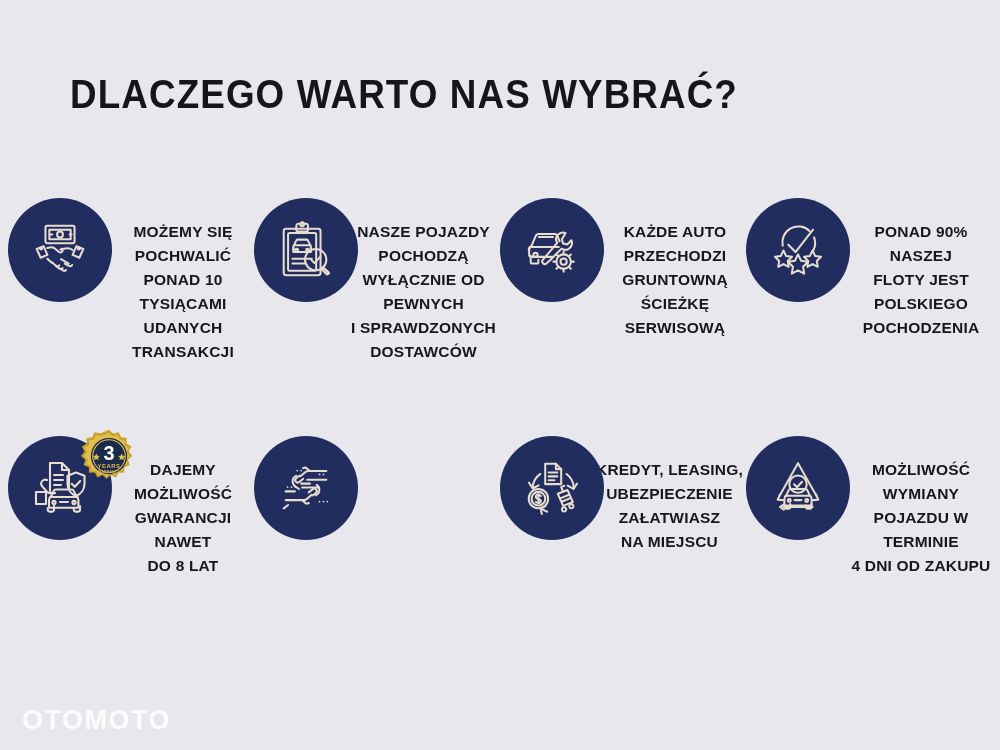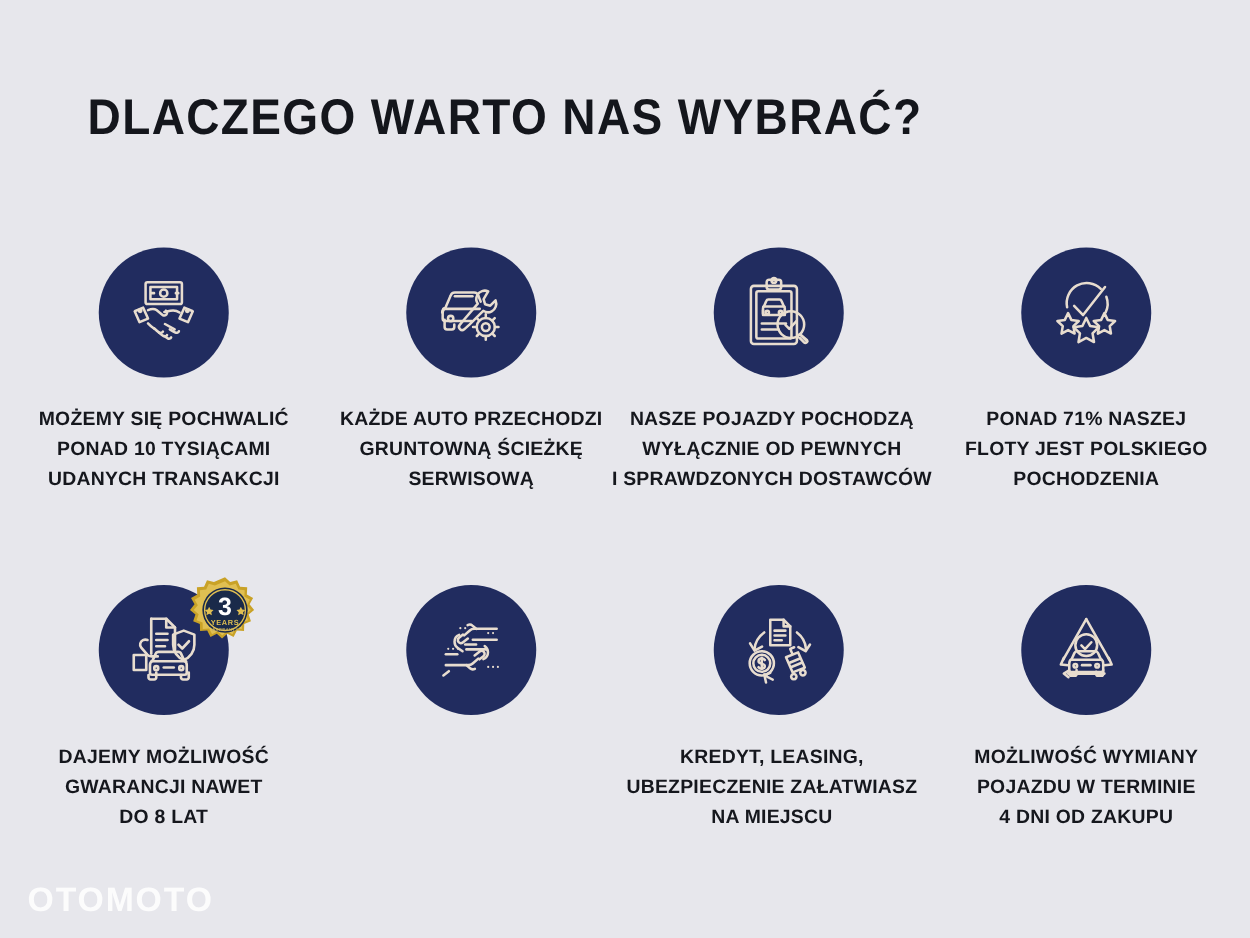--- a/index.html
+++ b/index.html
@@ -33,22 +33,21 @@
     width: 984px;
   }
   .row {
     display: flex;
     width: 100%;
   }
   .row.row-2 { margin-top: 72px; }
   .cell {
     width: 246px;
     display: flex;
-    flex-direction: column;
-    align-items: center;
+    flex-direction: row;
   }
   .circle-wrap {
     position: relative;
     width: 104px;
     height: 104px;
   }
   .circle {
     width: 104px; height: 104px;
     border-radius: 50%;
     background: #212c5f;
@@ -119,42 +118,20 @@
               <path d="M37 46c1.6 1 3.3 2 4.7 2.6 1.1.5 2.4 0 2.8-1.1"></path>
               <path d="M33 41.5l8 4.5"></path>
             </svg>
           </div>
         </div>
         <div class="caption">MOŻEMY SIĘ POCHWALIĆ
 PONAD 10 TYSIĄCAMI
 UDANYCH TRANSAKCJI</div>
       </div>
 
-      <div class="cell">
-        <div class="circle-wrap">
-          <div class="circle">
-            <svg width="62" height="62" viewBox="0 0 64 64" fill="none" stroke="#e8ddcf" stroke-width="2.1" stroke-linecap="round" stroke-linejoin="round">
-              <path d="M10 38v6a2 2 0 002 2h4a2 2 0 002-2v-2"></path>
-              <path d="M8 32c0-2 1-3 2.5-3.5L15 18c.5-1.6 1.8-2.5 3.4-2.5h16c1.6 0 2.9.9 3.4 2.5l2 5"></path>
-              <path d="M9 29h30"></path>
-              <path d="M10 28.5c-1 1-1.6 2.3-1.6 4V37c0 1.2.9 2.1 2 2.1h22"></path>
-              <circle cx="15" cy="37" r="2.2"></circle>
-              <path d="M18.5 18.5h14.5"></path>
-              <path d="M46 14.5c-3.4-1.4-7.3 0-9 3.2-1.2 2.3-1 5 .4 7L26 38l-3.5 4.2a2.6 2.6 0 00.2 3.5 2.6 2.6 0 003.5.2L30.5 42l11.4-11.4c2.1 1.4 4.8 1.6 7 .4 3.2-1.7 4.6-5.6 3.2-9l-4.4 4.4-4.3-1.2-1.2-4.3z"></path>
-              <circle cx="44" cy="44" r="7.5"></circle>
-              <circle cx="44" cy="44" r="3.2"></circle>
-              <path d="M44 33.5v3M44 51.5v3M33.5 44h3M51.5 44h3M36.6 36.6l2.1 2.1M49.3 49.3l2.1 2.1M51.4 36.6l-2.1 2.1M38.7 49.3l-2.1 2.1"></path>
-            </svg>
-          </div>
-        </div>
-        <div class="caption">KAŻDE AUTO PRZECHODZI
-GRUNTOWNĄ ŚCIEŻKĘ
-SERWISOWĄ</div>
-      </div>
-
       <div class="cell wide">
         <div class="circle-wrap">
           <div class="circle">
             <svg width="62" height="62" viewBox="0 0 64 64" fill="none" stroke="#e8ddcf" stroke-width="2.1" stroke-linecap="round" stroke-linejoin="round">
               <rect x="9" y="10" width="38" height="48" rx="2.5"></rect>
               <rect x="13.5" y="14.5" width="29" height="39" rx="1.5"></rect>
               <rect x="22" y="5" width="12" height="8" rx="2"></rect>
               <circle cx="28" cy="5.5" r="2"></circle>
               <path d="M19 30v4"></path>
               <path d="M19 28.5c0-.8.3-1.4.9-1.8l1.8-4.2c.3-.8.9-1.2 1.7-1.2h9.2c.8 0 1.4.4 1.7 1.2l1.8 4.2c.6.4.9 1 .9 1.8v4.3c0 .6-.5 1.2-1.1 1.2H20.1c-.6 0-1.1-.6-1.1-1.2z"></path>
@@ -172,30 +149,52 @@
         </div>
         <div class="caption">NASZE POJAZDY POCHODZĄ
 WYŁĄCZNIE OD PEWNYCH
 I SPRAWDZONYCH DOSTAWCÓW</div>
       </div>
 
       <div class="cell">
         <div class="circle-wrap">
           <div class="circle">
             <svg width="62" height="62" viewBox="0 0 64 64" fill="none" stroke="#e8ddcf" stroke-width="2.1" stroke-linecap="round" stroke-linejoin="round">
+              <path d="M10 38v6a2 2 0 002 2h4a2 2 0 002-2v-2"></path>
+              <path d="M8 32c0-2 1-3 2.5-3.5L15 18c.5-1.6 1.8-2.5 3.4-2.5h16c1.6 0 2.9.9 3.4 2.5l2 5"></path>
+              <path d="M9 29h30"></path>
+              <path d="M10 28.5c-1 1-1.6 2.3-1.6 4V37c0 1.2.9 2.1 2 2.1h22"></path>
+              <circle cx="15" cy="37" r="2.2"></circle>
+              <path d="M18.5 18.5h14.5"></path>
+              <path d="M46 14.5c-3.4-1.4-7.3 0-9 3.2-1.2 2.3-1 5 .4 7L26 38l-3.5 4.2a2.6 2.6 0 00.2 3.5 2.6 2.6 0 003.5.2L30.5 42l11.4-11.4c2.1 1.4 4.8 1.6 7 .4 3.2-1.7 4.6-5.6 3.2-9l-4.4 4.4-4.3-1.2-1.2-4.3z"></path>
+              <circle cx="44" cy="44" r="7.5"></circle>
+              <circle cx="44" cy="44" r="3.2"></circle>
+              <path d="M44 33.5v3M44 51.5v3M33.5 44h3M51.5 44h3M36.6 36.6l2.1 2.1M49.3 49.3l2.1 2.1M51.4 36.6l-2.1 2.1M38.7 49.3l-2.1 2.1"></path>
+            </svg>
+          </div>
+        </div>
+        <div class="caption">KAŻDE AUTO PRZECHODZI
+GRUNTOWNĄ ŚCIEŻKĘ
+SERWISOWĄ</div>
+      </div>
+
+      <div class="cell">
+        <div class="circle-wrap">
+          <div class="circle">
+            <svg width="62" height="62" viewBox="0 0 64 64" fill="none" stroke="#e8ddcf" stroke-width="2.1" stroke-linecap="round" stroke-linejoin="round">
               <path d="M44 12.5A16.5 16.5 0 0016.2 27.6"></path>
               <path d="M48.6 19a16.5 16.5 0 01-.6 13"></path>
               <path d="M22 26.5l7.4 7.6L47.5 11"></path>
               <path d="M32 36.5l3.2 6.6 7.2 1-5.2 5.1 1.2 7.2-6.4-3.4-6.4 3.4 1.2-7.2-5.2-5.1 7.2-1z"></path>
               <path d="M17 32.5l2.7 5.6 6.1.9-4.4 4.3 1 6.1-5.4-2.9-5.4 2.9 1-6.1-4.4-4.3 6.1-.9z"></path>
               <path d="M47 32.5l2.7 5.6 6.1.9-4.4 4.3 1 6.1-5.4-2.9-5.4 2.9 1-6.1-4.4-4.3 6.1-.9z"></path>
             </svg>
           </div>
         </div>
-        <div class="caption">PONAD 71% NASZEJ
+        <div class="caption">PONAD 90% NASZEJ
 FLOTY JEST POLSKIEGO
 POCHODZENIA</div>
       </div>
 
     </div>
 
     <div class="row row-2">
 
       <div class="cell">
         <div class="circle-wrap">

